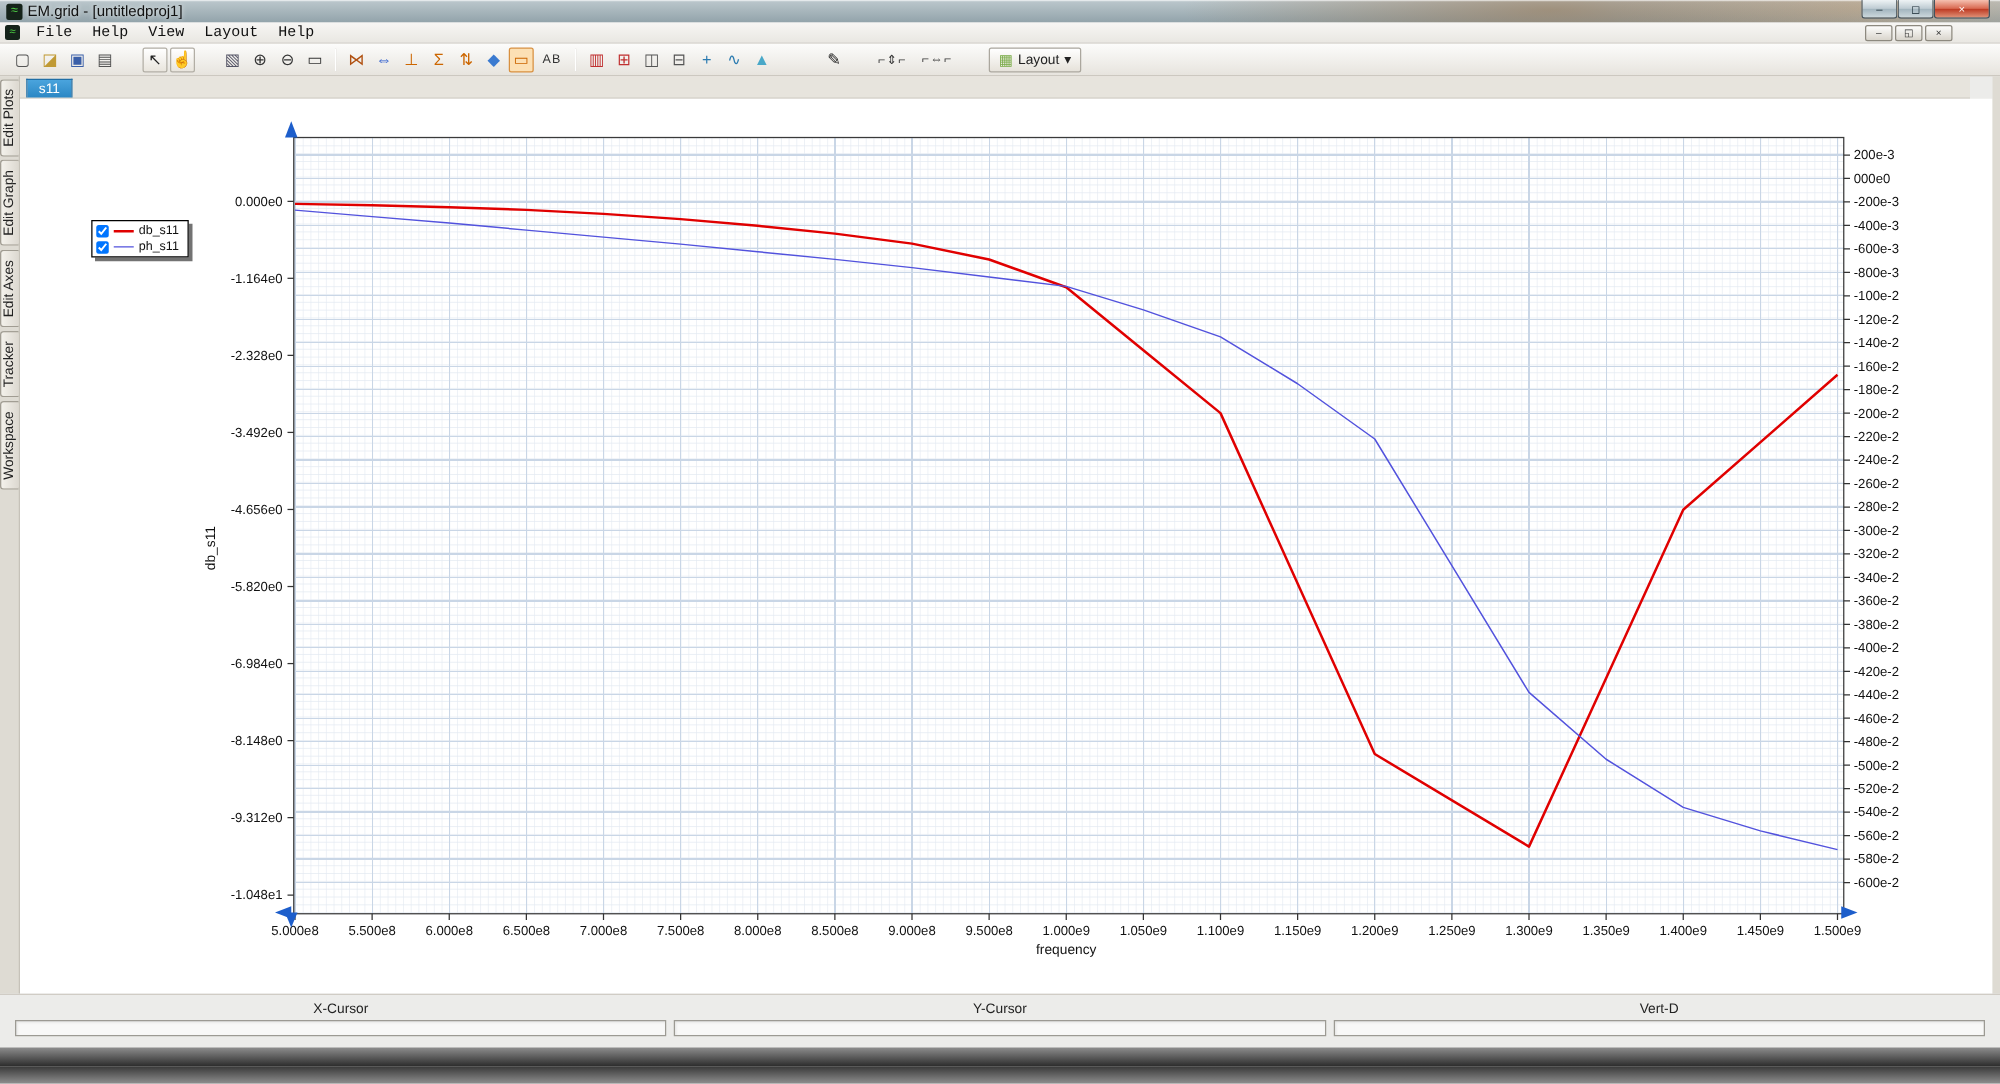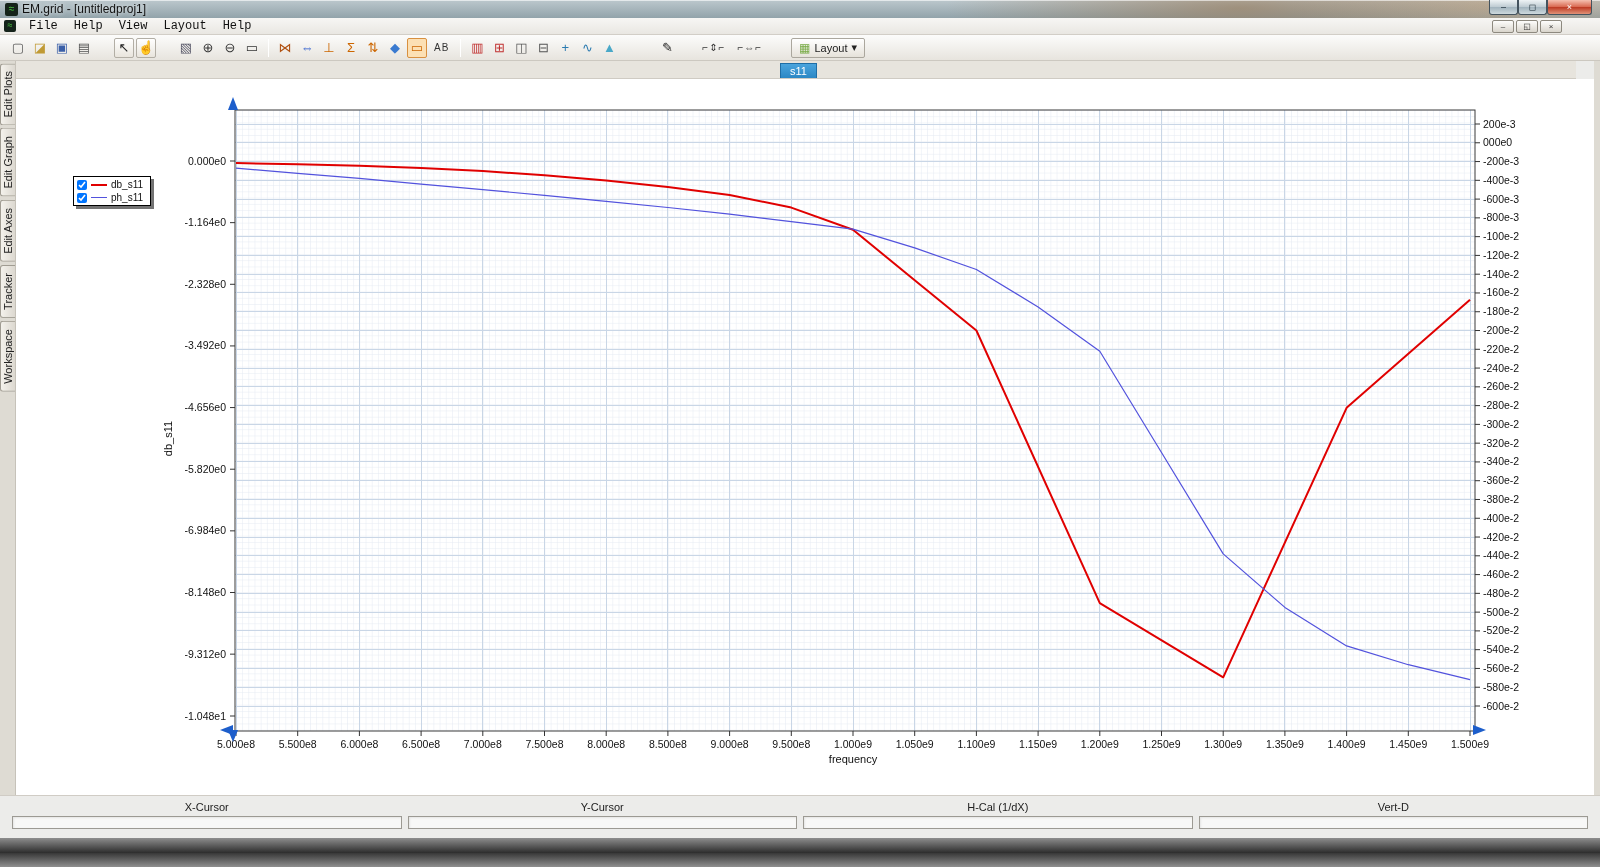--- a/index.html
+++ b/index.html
@@ -58,21 +58,21 @@
     display:flex; flex-direction:column; gap:3px; padding-top:2px; }
   .vtab { writing-mode:vertical-rl; transform:rotate(180deg);
     font-size:11px; color:#222; line-height:13px; padding:7px 0;
     background:linear-gradient(90deg, #dcd8d0, #f4f2ec);
     border:1px solid #a09c92; border-left:none; border-radius:0 3px 3px 0;
     display:flex; align-items:center; justify-content:center; width:15px; }
 
   
   #docbar { position:absolute; left:16px; top:61px; right:24px; height:18px;
     background:#e7e4dd; border-bottom:1px solid #cfcbc3;
-    display:flex; align-items:flex-end; padding-left:5px;justify-content:center; }
+    display:flex; align-items:flex-end; padding-left:5px; }
   .doctab { height:15px; padding:0 9px; display:flex; align-items:center; justify-content:center;
     background:linear-gradient(#4aa4dd, #2b87c4); color:#fff; font-size:11px;
     border:1px solid #1f6ea6; border-bottom:none; }
 
   
   #plot { position:absolute; left:16px; top:79px; width:1578px; height:716px; background:#fff; }
   #plot-svg { position:absolute; left:0; top:0; font-family:"Liberation Sans", sans-serif; }
   #rightpad { position:absolute; right:0; top:61px; width:6px; bottom:72px; background:#dedbd3; }
 
   #legend { position:absolute; left:57px; top:97px; background:#fff; border:1px solid #000;
@@ -466,23 +466,19 @@
 <div id="statusbar">
     <div class="sfield">
       <span class="lbl">X-Cursor</span>
       <div class="box"></div>
     </div>
     <div class="sfield">
       <span class="lbl">Y-Cursor</span>
       <div class="box"></div>
     </div>
     <div class="sfield">
-      <span class="lbl">H-Cal (1/dX)</span>
-      <div class="box"></div>
-    </div>
-    <div class="sfield">
       <span class="lbl">Vert-D</span>
       <div class="box"></div>
     </div>
   </div>
 
 <div id="strip1"></div>
 <div id="strip2"></div>
 
 </body></html>

